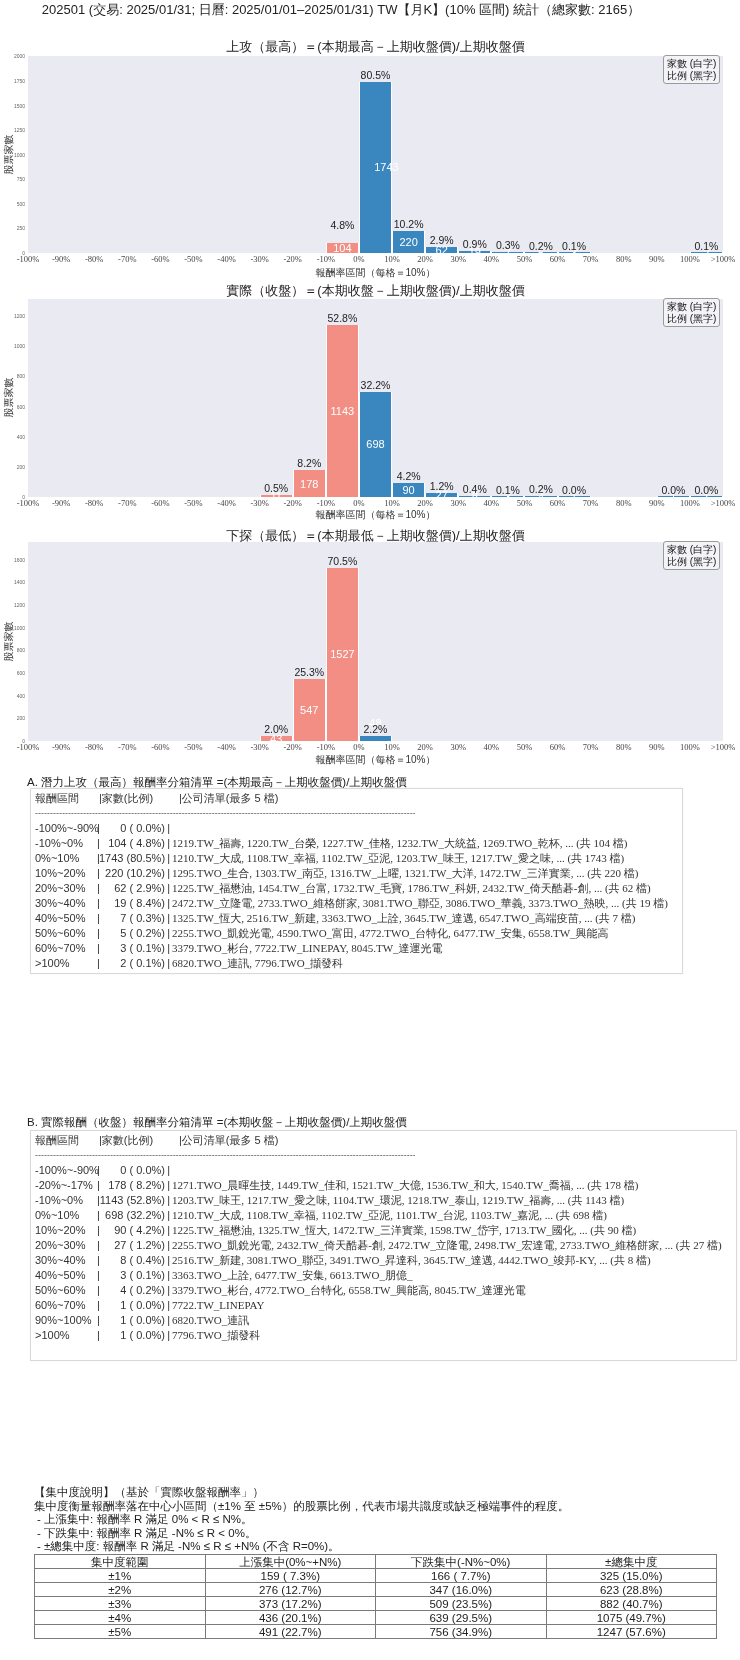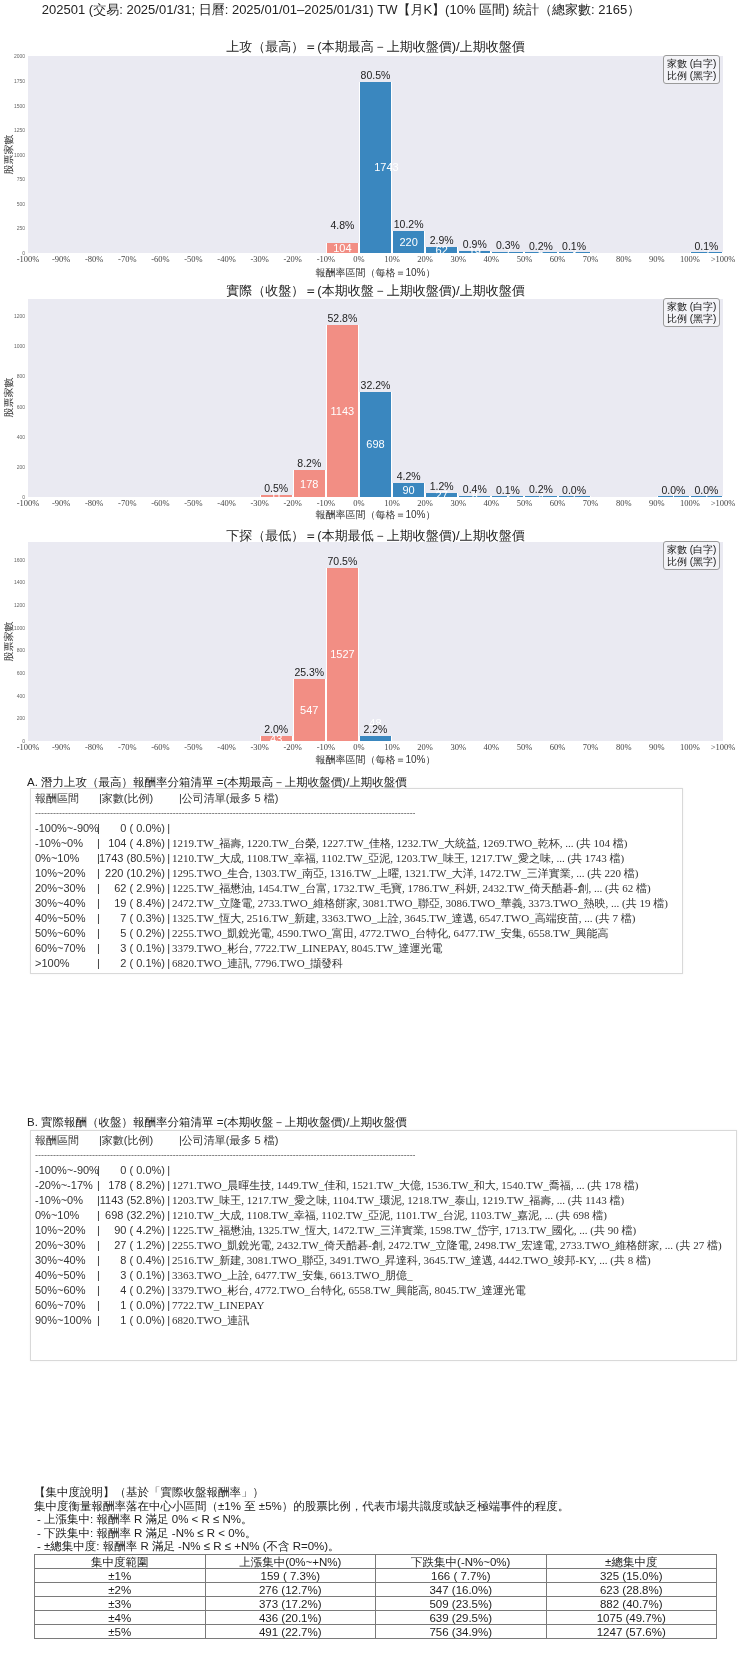--- a/index.html
+++ b/index.html
@@ -285,20 +285,21 @@
   <div class="line"><span class="c-range">-20%~-17%</span><span class="c-count">178 ( 8.2%)</span><span class="c-comp">1271.TWO_晨暉生技, 1449.TW_佳和, 1521.TW_大億, 1536.TW_和大, 1540.TW_喬福, ... (共 178 檔)</span></div>
   <div class="line"><span class="c-range">-10%~0%</span><span class="c-count">1143 (52.8%)</span><span class="c-comp">1203.TW_味王, 1217.TW_愛之味, 1104.TW_環泥, 1218.TW_泰山, 1219.TW_福壽, ... (共 1143 檔)</span></div>
   <div class="line"><span class="c-range">0%~10%</span><span class="c-count">698 (32.2%)</span><span class="c-comp">1210.TW_大成, 1108.TW_幸福, 1102.TW_亞泥, 1101.TW_台泥, 1103.TW_嘉泥, ... (共 698 檔)</span></div>
   <div class="line"><span class="c-range">10%~20%</span><span class="c-count">90 ( 4.2%)</span><span class="c-comp">1225.TW_福懋油, 1325.TW_恆大, 1472.TW_三洋實業, 1598.TW_岱宇, 1713.TW_國化, ... (共 90 檔)</span></div>
   <div class="line"><span class="c-range">20%~30%</span><span class="c-count">27 ( 1.2%)</span><span class="c-comp">2255.TWO_凱銳光電, 2432.TW_倚天酷碁-創, 2472.TW_立隆電, 2498.TW_宏達電, 2733.TWO_維格餅家, ... (共 27 檔)</span></div>
   <div class="line"><span class="c-range">30%~40%</span><span class="c-count">8 ( 0.4%)</span><span class="c-comp">2516.TW_新建, 3081.TWO_聯亞, 3491.TWO_昇達科, 3645.TW_達邁, 4442.TWO_竣邦-KY, ... (共 8 檔)</span></div>
   <div class="line"><span class="c-range">40%~50%</span><span class="c-count">3 ( 0.1%)</span><span class="c-comp">3363.TWO_上詮, 6477.TW_安集, 6613.TWO_朋億_</span></div>
   <div class="line"><span class="c-range">50%~60%</span><span class="c-count">4 ( 0.2%)</span><span class="c-comp">3379.TWO_彬台, 4772.TWO_台特化, 6558.TW_興能高, 8045.TW_達運光電</span></div>
   <div class="line"><span class="c-range">60%~70%</span><span class="c-count">1 ( 0.0%)</span><span class="c-comp">7722.TW_LINEPAY</span></div>
   <div class="line"><span class="c-range">90%~100%</span><span class="c-count">1 ( 0.0%)</span><span class="c-comp">6820.TWO_連訊</span></div>
+  <div class="line"><span class="c-range">&gt;100%</span><span class="c-count">1 ( 0.0%)</span><span class="c-comp">7796.TWO_擷發科</span></div>
 </div>
 
 <div class="conc-text" style="top:1486px">
   <div>【集中度說明】（基於「實際收盤報酬率」）</div>
   <div>集中度衡量報酬率落在中心小區間（±1% 至 ±5%）的股票比例，代表市場共識度或缺乏極端事件的程度。</div>
   <div class="conc-note">- 上漲集中: 報酬率 R 滿足 0% &lt; R ≤ N%。</div>
   <div class="conc-note">- 下跌集中: 報酬率 R 滿足 -N% ≤ R &lt; 0%。</div>
   <div class="conc-note">- ±總集中度: 報酬率 R 滿足 -N% ≤ R ≤ +N% (不含 R=0%)。</div>
 </div>
 

